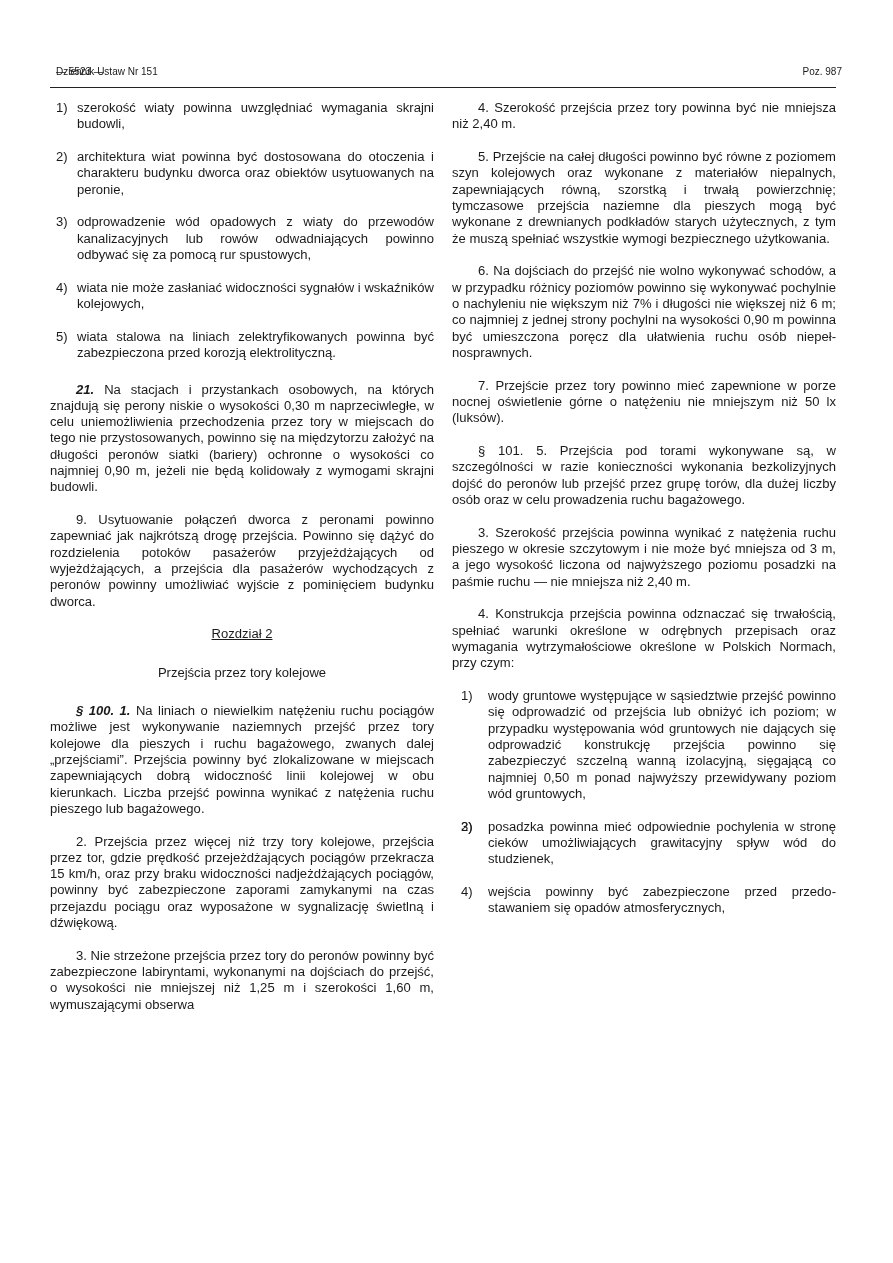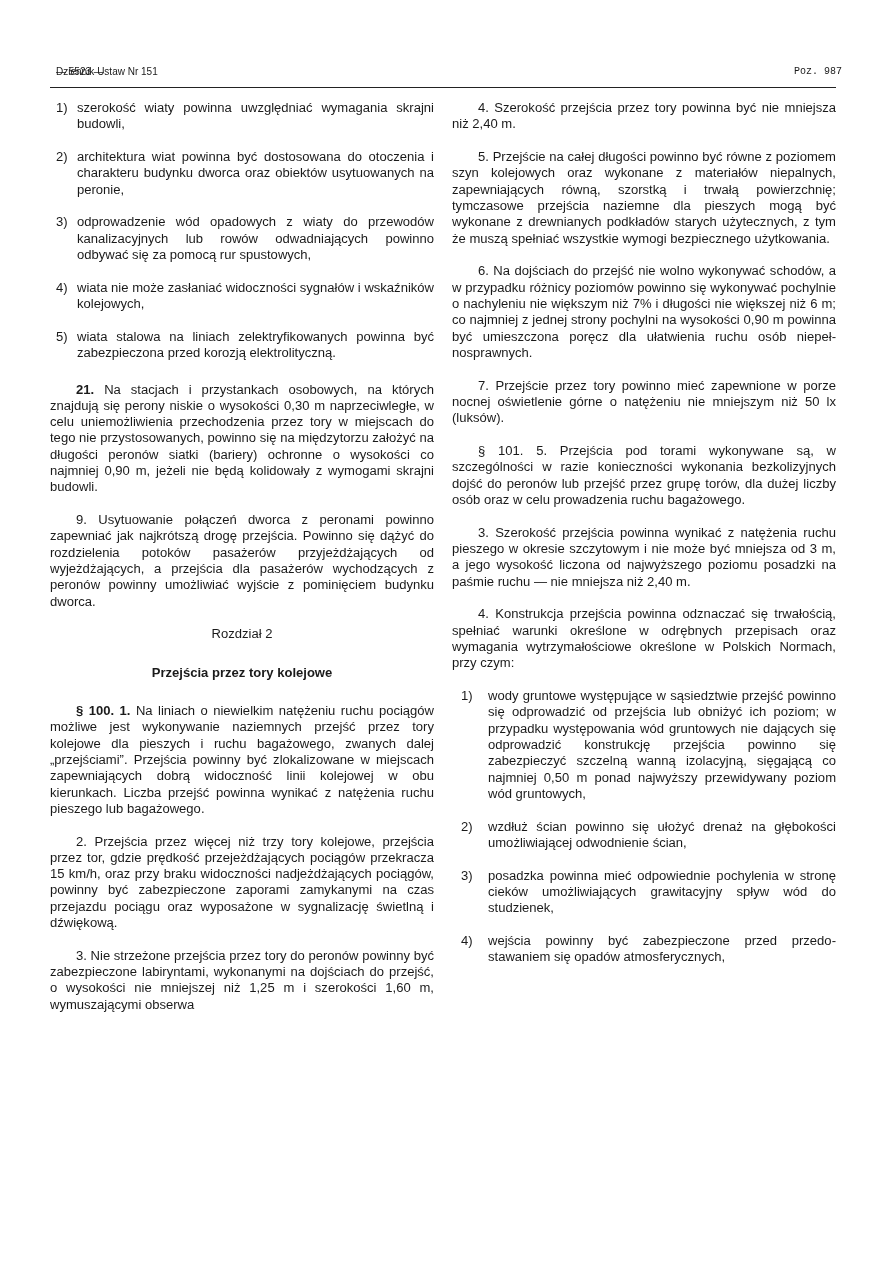--- a/index.html
+++ b/index.html
@@ -7,41 +7,41 @@
     width: 893px; height: 1263px; position: relative; overflow: hidden;
     font-family: "Liberation Sans", "DejaVu Sans", sans-serif;
     color: #1a1a1a;
   }
   .header {
     position: absolute; left: 56px; top: 66px; width: 786px; height: 20px;
     font-size: 10px;
   }
   .header .left { position: absolute; left: 0; top: 0; }
   .header .center { position: absolute; left: 0; right: 0; top: 0; text-align: left; }
-  .header .right { position: absolute; right: 0; top: 0; font-family: Liberation Mono, monospace; }
+  .header .right { position: absolute; right: 0; top: 0; }
   .rule {
     position: absolute; left: 50px; top: 87px; width: 786px; height: 0;
     border-top: 1.5px solid #222;
   }
   .col {
     position: absolute; top: 100px; width: 384px;
     font-size: 13.05px; line-height: 16.3px;
   }
   .col.left { left: 50px; }
   .col.right { left: 452px; }
   .p { margin: 0 0 16.5px 0; text-align: justify; text-indent: 26px; hyphens: manual; }
   .p.noind { text-indent: 0; }
   .item { position: relative; padding-left: 27px; margin: 0 0 16.5px 0; text-align: justify; }
   .item .num { position: absolute; left: 0; top: 0; width: 27px; text-align: left; }
   .col.left .item { padding-left: 27px; }
   .col.left .item .num { left: 6px; }
   .col.right .item { padding-left: 27px; margin-left: 9px; }
-  .chapter { text-align: center; margin: 6px 0 22px 0; }
-  .chapter-title { text-align: center; font-weight: bold; margin: 0 0 22px 0; }
-  .b { font-weight: bold; }
+  .chapter { text-align: center; margin: 6px 0 22px 0; text-decoration: underline; }
+  .chapter-title { text-align: center; font-weight: normal; margin: 0 0 22px 0; }
+  .b { font-weight: bold; font-style: italic; }
 </style>
 </head>
 <body>
 
 <div class="header">
   <span class="left">Dziennik Ustaw Nr 151</span>
   <span class="center">— 5523 —</span>
   <span class="right">Poz. 987</span>
 </div>
 <div class="rule"></div>
@@ -67,16 +67,16 @@
 <div class="col right">
   <p class="p">4. Szerokość przejścia przez tory powinna być nie mniejsza niż 2,40 m.</p>
   <p class="p">5. Przejście na całej długości powinno być równe z poziomem szyn kolejowych oraz wykonane z mate­riałów niepalnych, zapewniających równą, szorstką i trwałą powierzchnię; tymczasowe przejścia naziemne dla pieszych mogą być wykonane z drewnianych pod­kładów starych użytecznych, z tym że muszą spełniać wszystkie wymogi bezpiecznego użytkowania.</p>
   <p class="p">6. Na dojściach do przejść nie wolno wykonywać schodów, a w przypadku różnicy poziomów powinno się wykonywać pochylnie o nachyleniu nie większym niż 7% i długości nie większej niż 6 m; co najmniej z jed­nej strony pochylni na wysokości 0,90 m powinna być umieszczona poręcz dla ułatwienia ruchu osób niepeł­nosprawnych.</p>
   <p class="p">7. Przejście przez tory powinno mieć zapewnione w porze nocnej oświetlenie górne o natężeniu nie mniejszym niż 50 lx (luksów).</p>
   <p class="p">§ 101. 5. Przejścia pod torami wykonywane są, w szczególności w razie konieczności wykonania bez­kolizyjnych dojść do peronów lub przejść przez grupę torów, dla dużej liczby osób oraz w celu prowadzenia ruchu bagażowego.</p>
   <p class="p">3. Szerokość przejścia powinna wynikać z natęże­nia ruchu pieszego w okresie szczytowym i nie może być mniejsza od 3 m, a jego wysokość liczona od naj­wyższego poziomu posadzki na paśmie ruchu — nie mniejsza niż 2,40 m.</p>
   <p class="p">4. Konstrukcja przejścia powinna odznaczać się trwałością, spełniać warunki określone w odrębnych przepisach oraz wymagania wytrzymałościowe okre­ślone w Polskich Normach, przy czym:</p>
 
   <div class="item"><span class="num">1)</span><span>wody gruntowe występujące w sąsiedztwie przejść powinno się odprowadzić od przejścia lub obniżyć ich poziom; w przypadku występowania wód grun­towych nie dających się odprowadzić konstrukcję przejścia powinno się zabezpieczyć szczelną wan­ną izolacyjną, sięgającą co najmniej 0,50 m ponad najwyższy przewidywany poziom wód grunto­wych,</span></div>
-  <div class="item"><span class="num">2)</span><span>wzdłuż ścian powinno się ułożyć drenaż na głębo­kości umożliwiającej odwodnienie ścian,</span></div>
+  <div class="item"><span class="num">2)</span></div>
   <div class="item"><span class="num">3)</span><span>posadzka powinna mieć odpowiednie pochylenia w stronę cieków umożliwiających grawitacyjny spływ wód do studzienek,</span></div>
   <div class="item"><span class="num">4)</span><span>wejścia powinny być zabezpieczone przed przedo­stawaniem się opadów atmosferycznych,</span></div>
 </div>
 
 </body></html>

